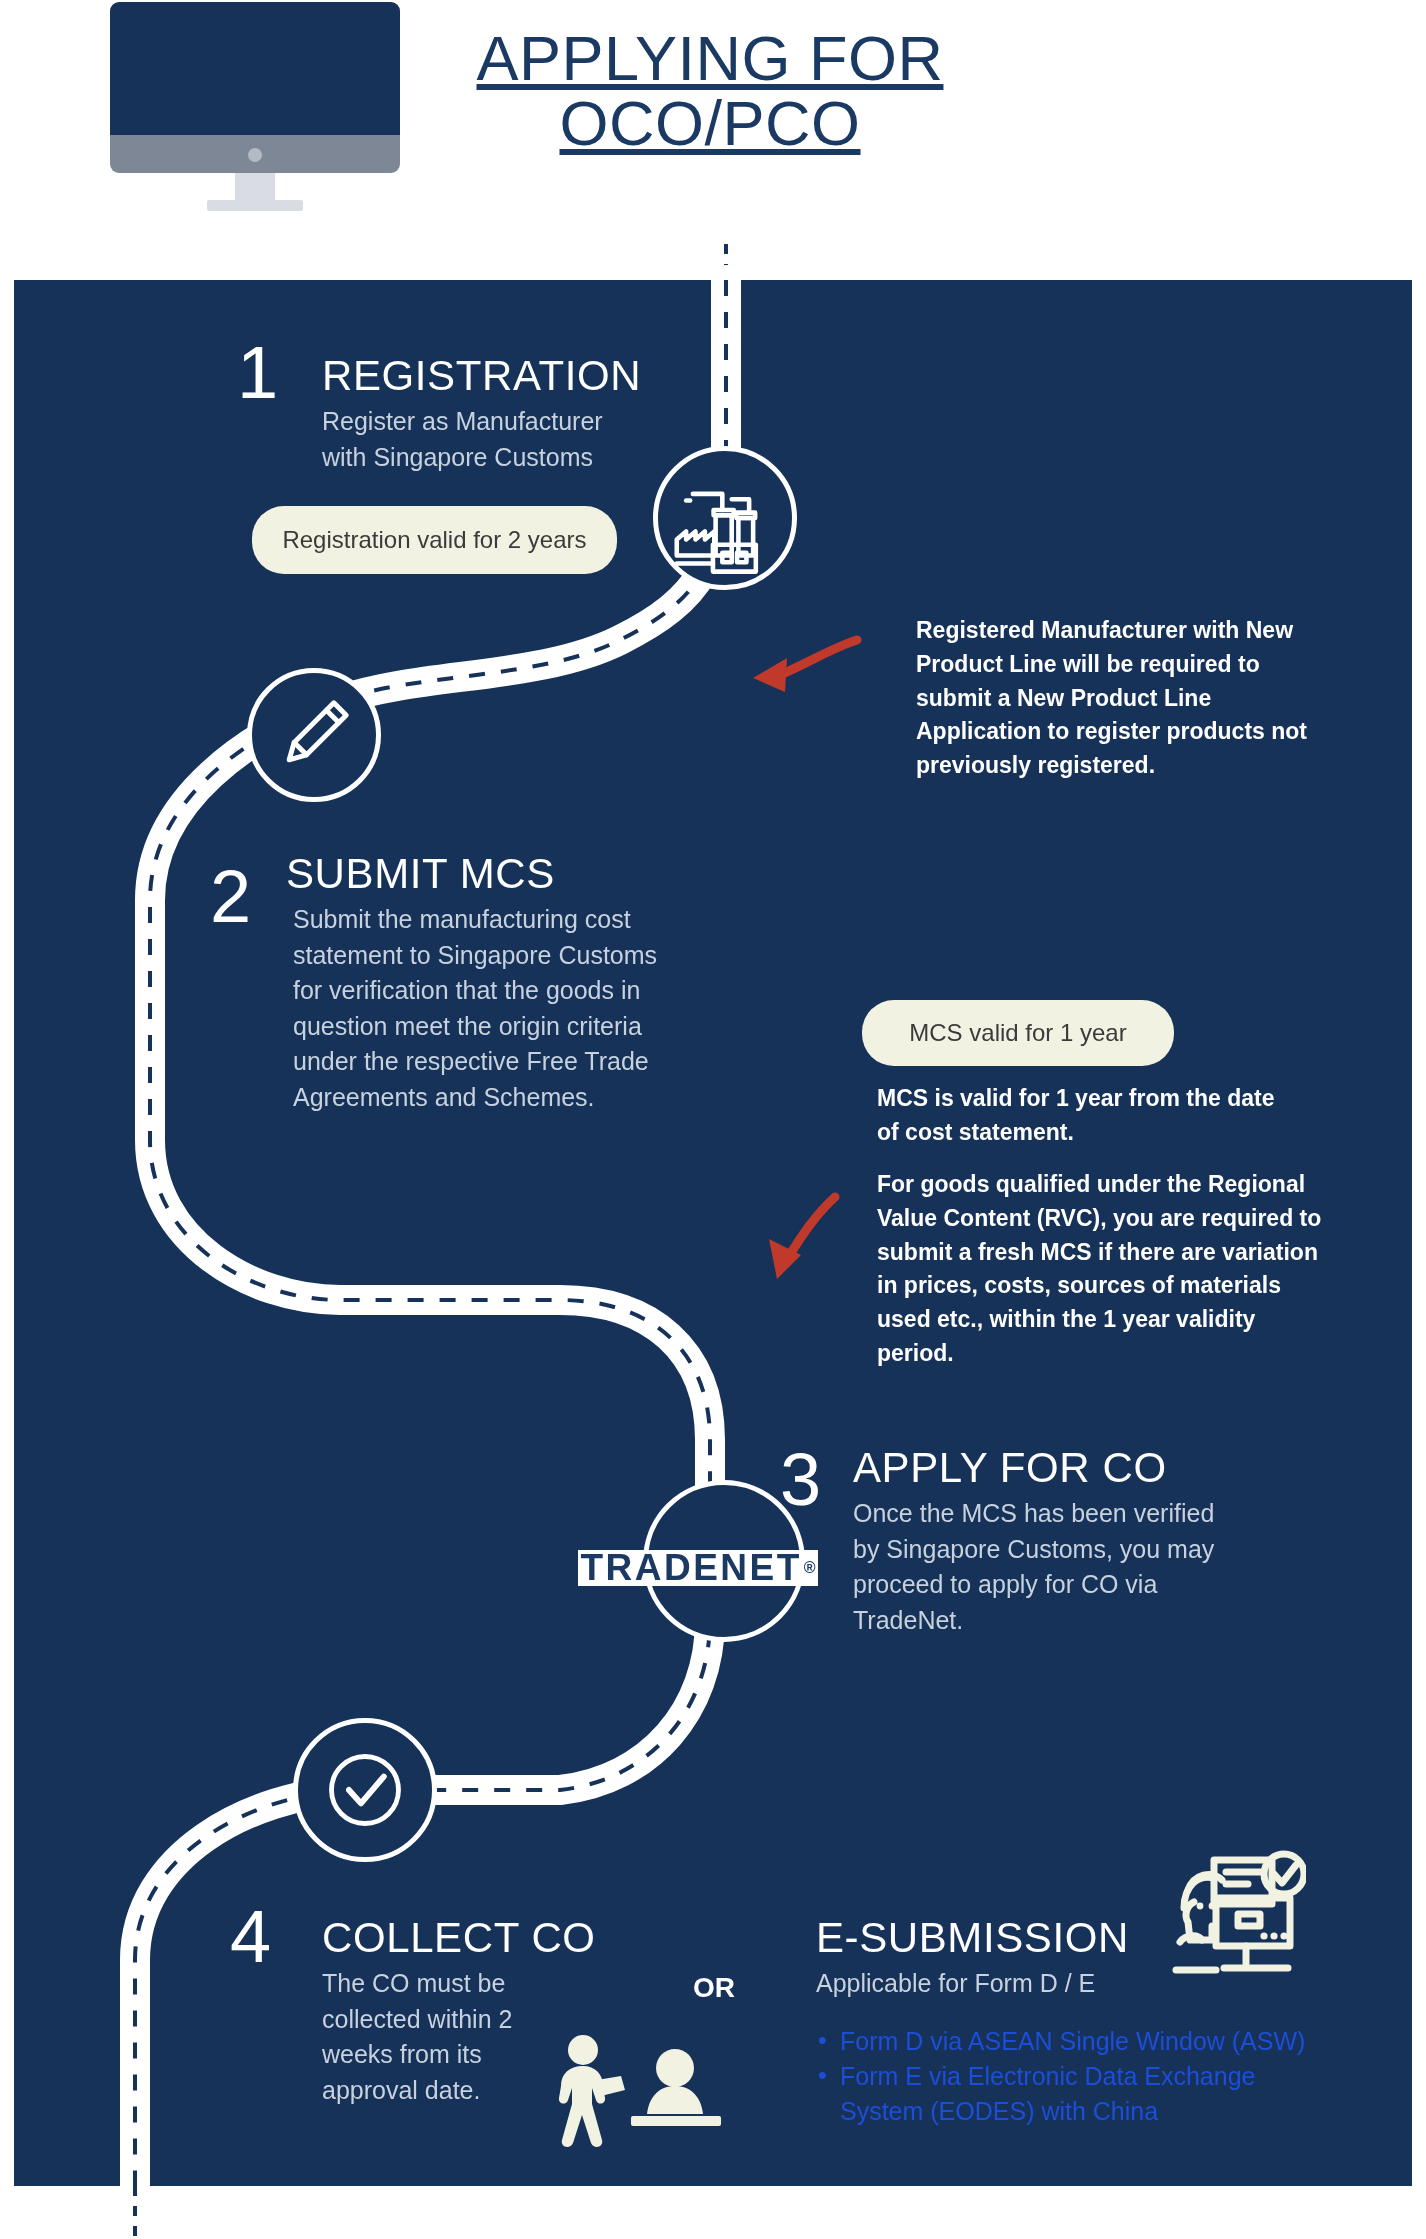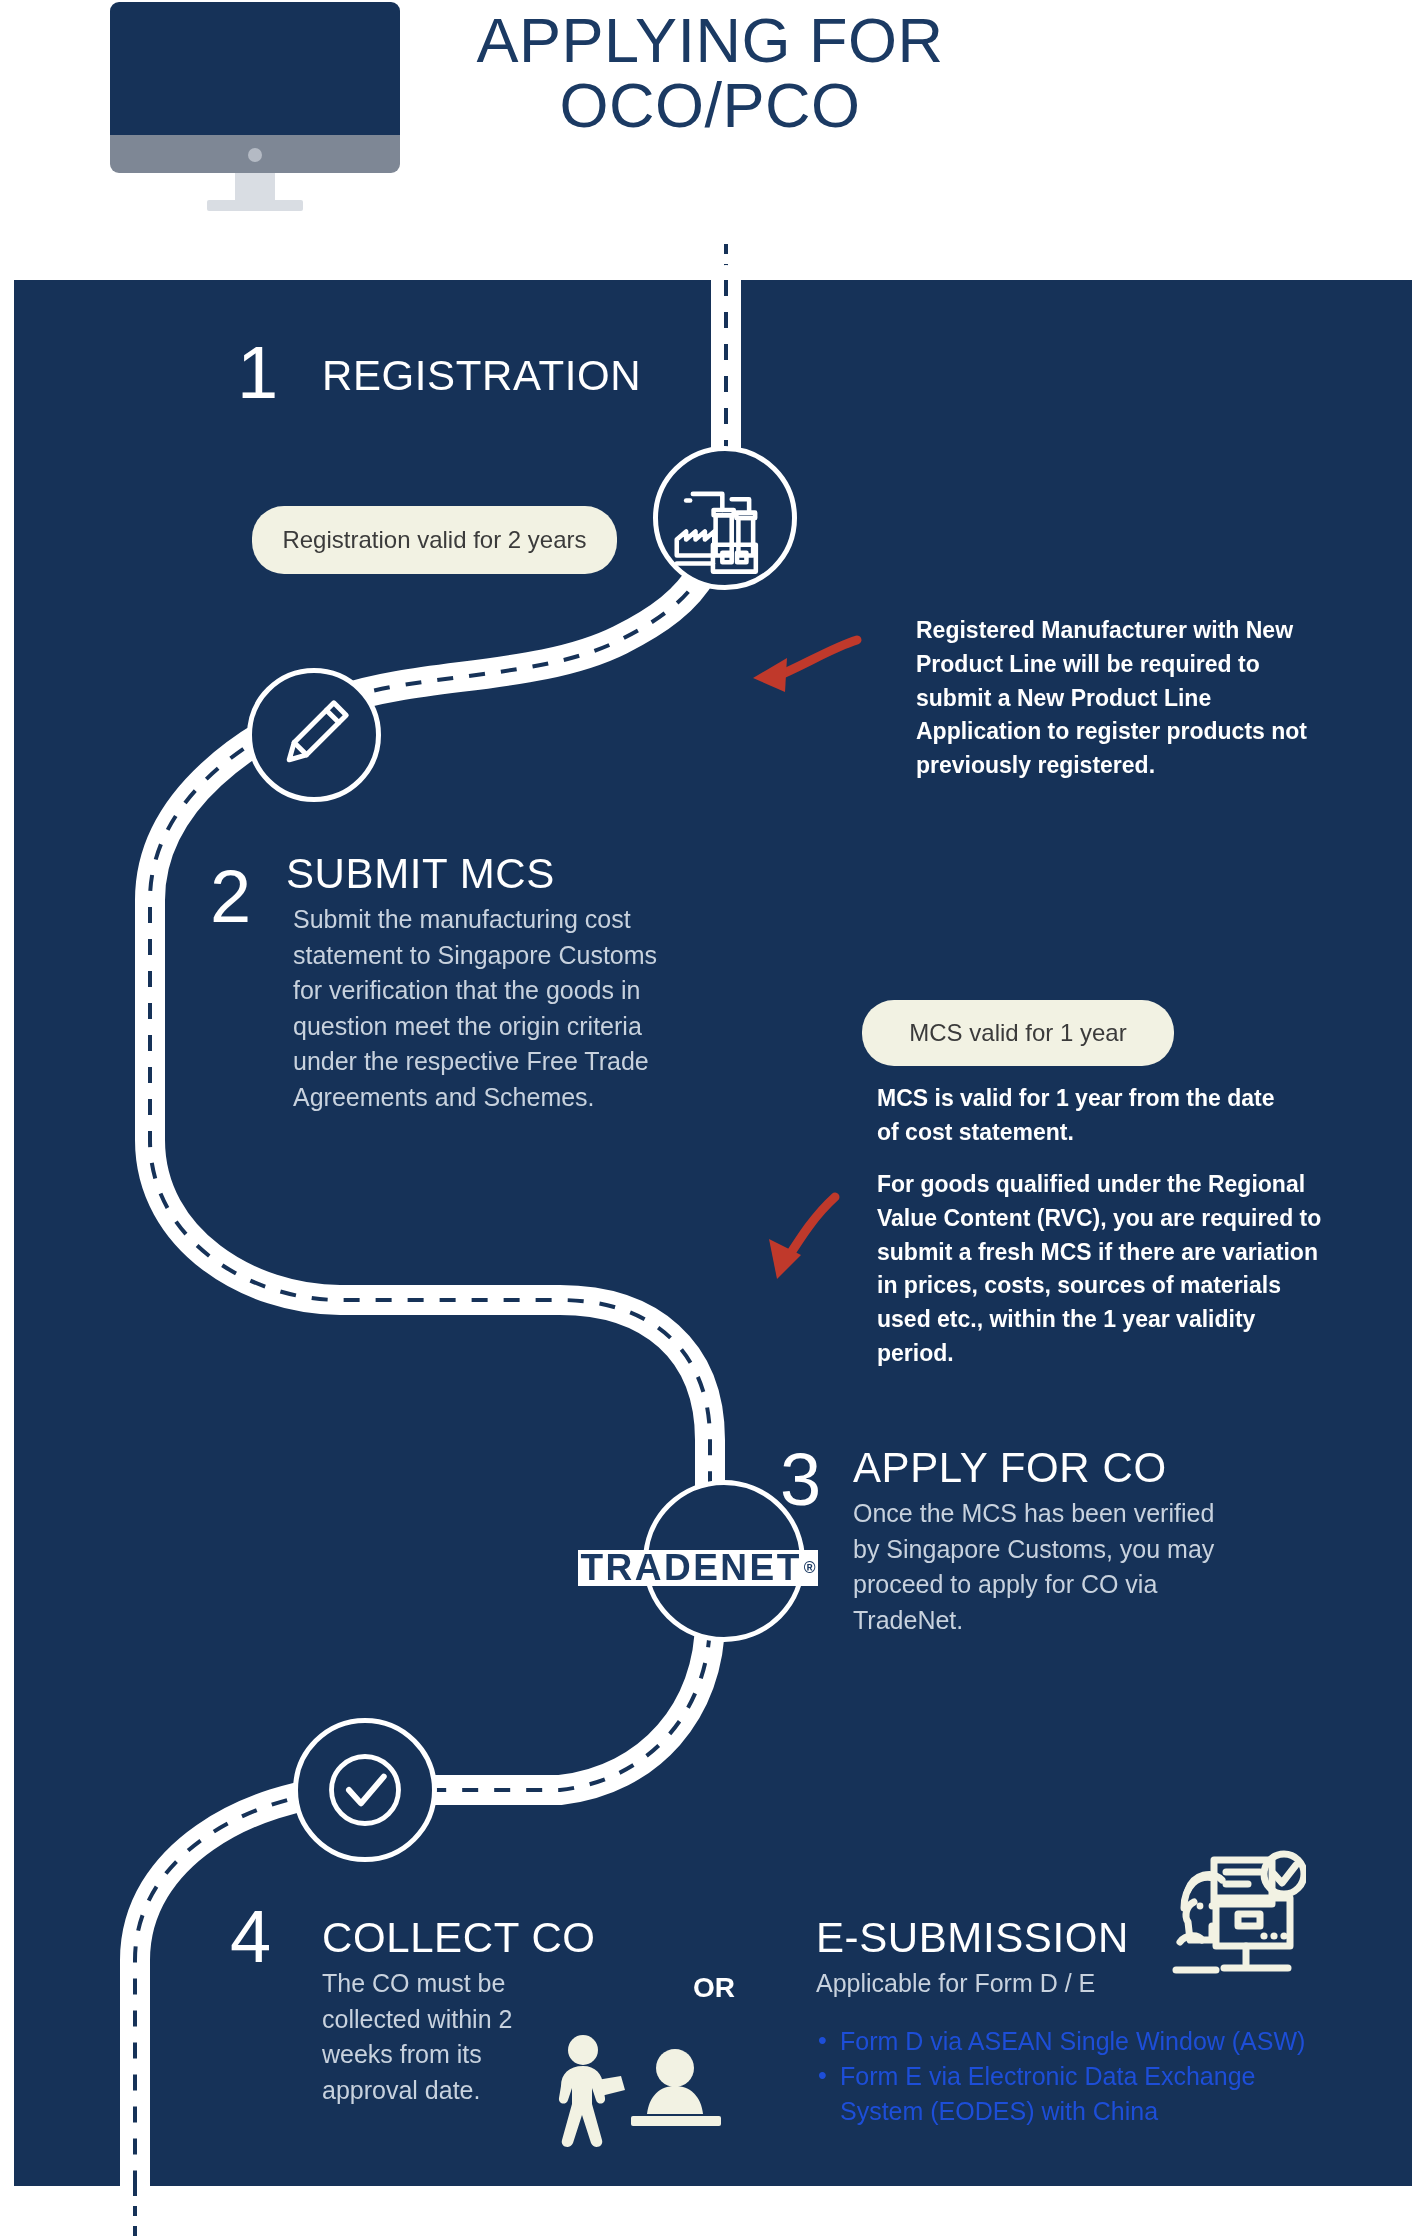--- a/index.html
+++ b/index.html
@@ -43,22 +43,23 @@
 
   .head-block {
     position: absolute; left: 430px; top: 10px; width: 560px;
     text-align: center;
   }
   .kicker {
     font-size: 26px; letter-spacing: 7px; color: #2b2b2b;
     font-weight: 400;
   }
   .maintitle {
+    margin-top: 18px;
     font-size: 63px; line-height: 0.97; font-weight: 400;
-    color: #1b3a63; letter-spacing: 0.5px;
+    color: #1b3a63; letter-spacing: 0.5px; text-decoration: underline;
   }
   .maintitle .l2 { display: block; margin-top: 4px; }
 
   
   .panel {
     position: absolute; left: 14px; top: 280px;
     width: 1398px; height: 1906px;
     background: #163258;
   }
 
@@ -212,20 +213,21 @@
         <path d="M41 70 h32 v20 h-32 z"></path>
         <rect x="48" y="76" width="7" height="7"></rect>
         <rect x="59" y="76" width="7" height="7"></rect>
         <path d="M14 84 h27"></path>
       </g>
     </svg>
   </div>
 
   <div class="stepnum" style="left:237px; top:336px;">1</div>
   <div class="steptitle" style="left:322px; top:352px;">REGISTRATION</div>
+  <div class="stepbody" style="left:322px; top:404px; width:318px;">Register as Manufacturer with Singapore Customs</div>
   <div class="pill" style="left:252px; top:506px; width:365px; height:68px;">Registration valid for 2 years</div>
 
   <svg style="position:absolute; left:745px; top:632px; width:120px; height:76px;" viewBox="0 0 120 76">
     <path d="M112 8 C 86 16 58 34 28 46" fill="none" stroke="#c0392b" stroke-width="9" stroke-linecap="round"></path>
     <path d="M8 46 L 42 26 L 40 60 Z" fill="#c0392b"></path>
   </svg>
 
   <div class="annot" style="left:916px; top:614px; width:400px;">Registered Manufacturer with New Product Line will be required to submit a New Product Line Application to register products not previously registered.</div>
 
   <div class="node" style="left:247px; top:668px; width:134px; height:134px;">

